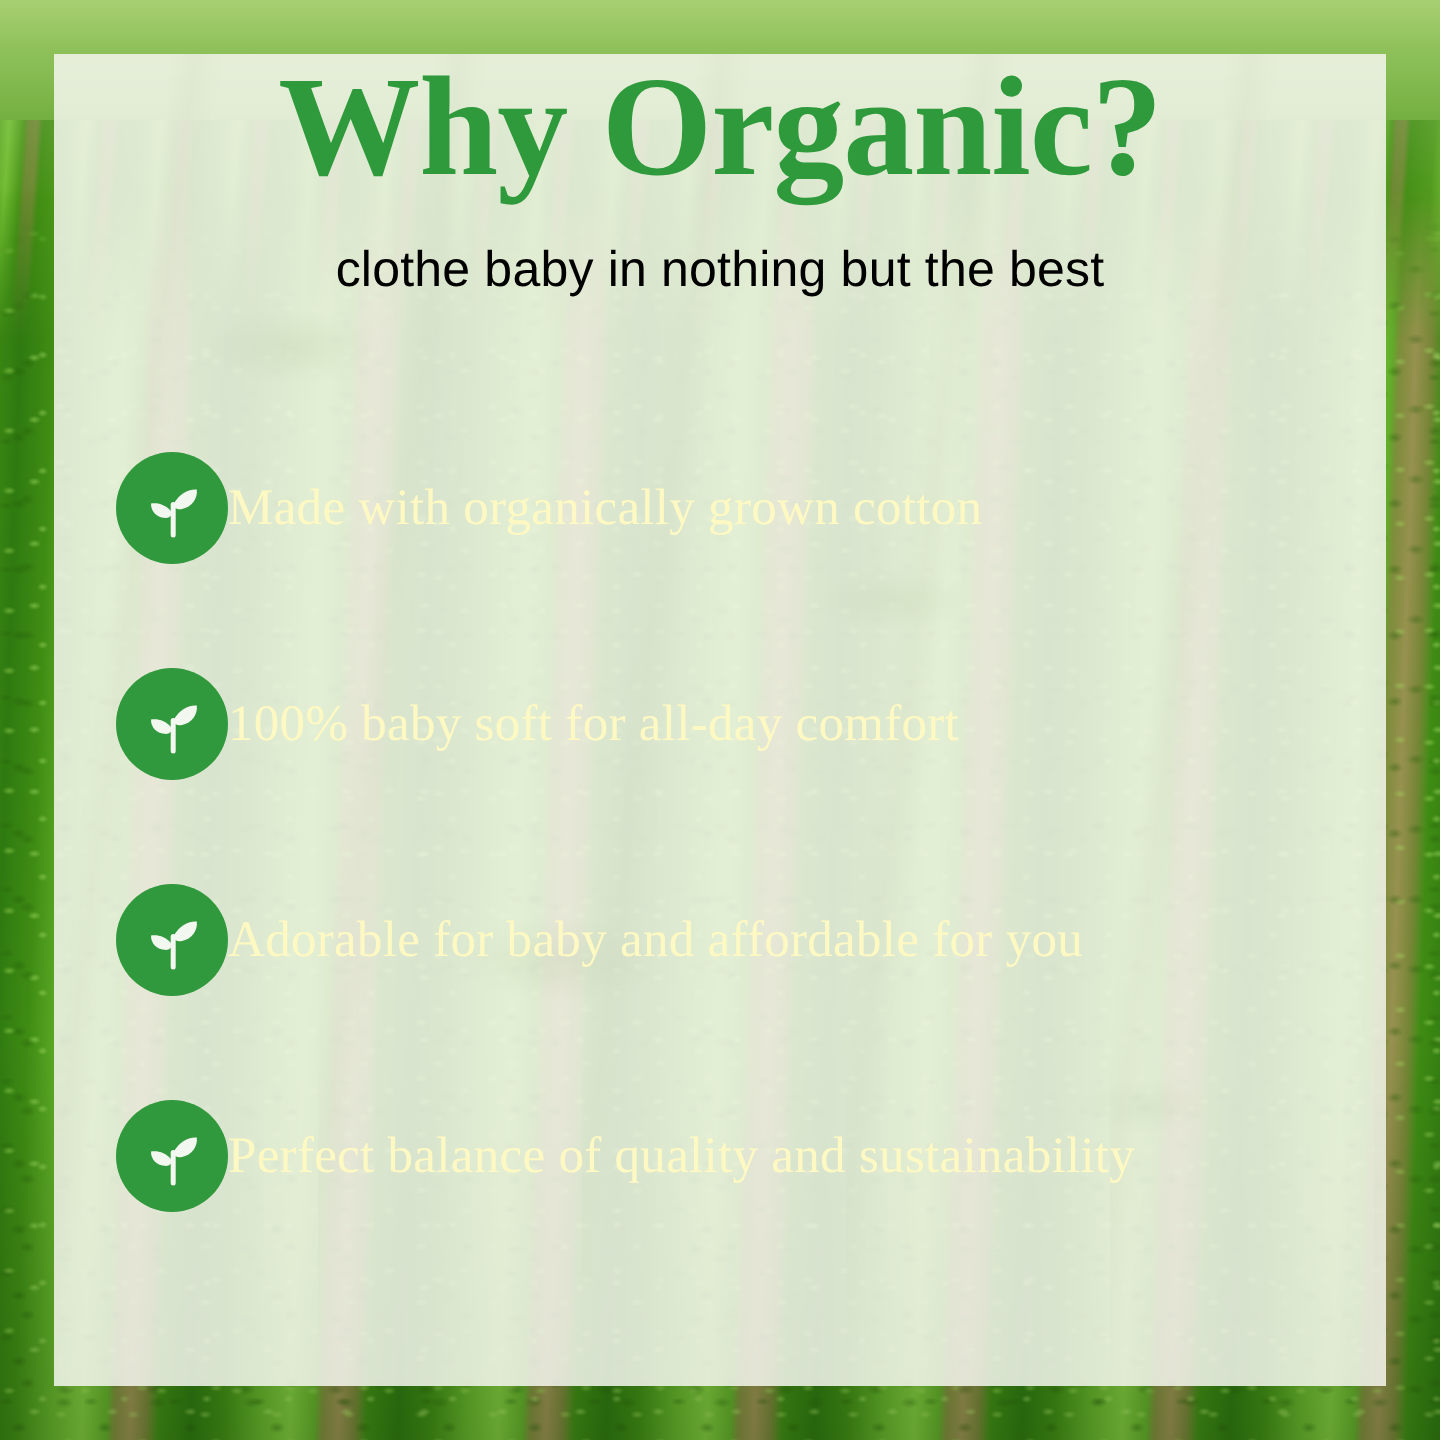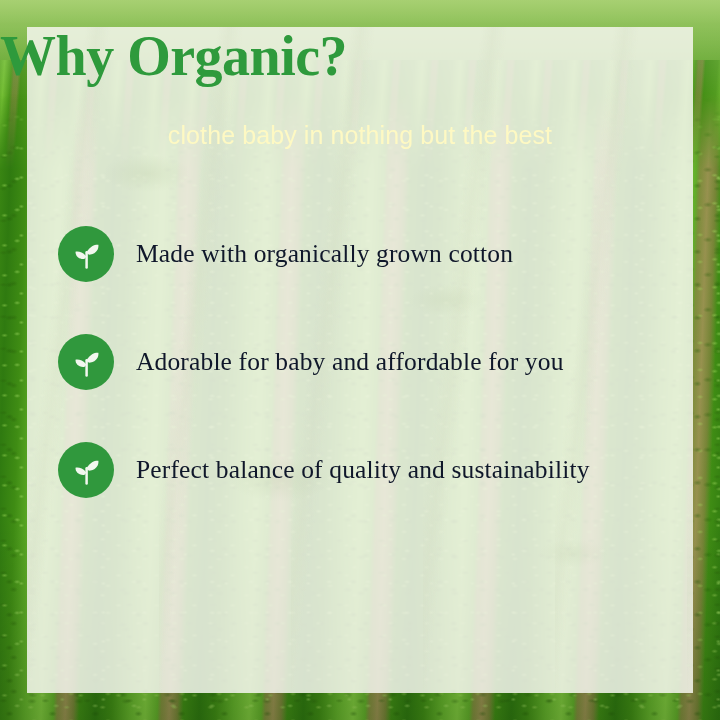--- a/index.html
+++ b/index.html
@@ -136,38 +136,39 @@
   .content {
     position: absolute;
     inset: 0;
     padding: 0;
   }
 
   .title {
     position: absolute;
     left: 0; right: 0;
     top: 28px;
+    text-align: center;
     font-family: "Liberation Serif", serif;
     font-weight: 700;
-    font-size: 56px;
+    font-size: 71px;
     line-height: 1.02;
     letter-spacing: -0.5px;
     color: #2E9A3C;
   }
 
   .subtitle {
     position: absolute;
     left: 0; right: 0;
     top: 121px;
     text-align: center;
     font-family: "Liberation Sans", sans-serif;
     font-weight: 400;
     font-size: 25px;
     letter-spacing: 0.1px;
-    color: #fef9c3;
+    color: #000000;
   }
 
   .features {
     position: absolute;
     left: 58px;
     top: 200px;
     right: 30px;
   }
 
   .feature-row {
@@ -182,26 +183,25 @@
     height: 56px;
     border-radius: 50%;
     background: #30983D;
     display: flex;
     align-items: center;
     justify-content: center;
   }
   .icon-badge svg { display: block; }
 
   .feature-text {
-    margin-left: 22px;
     font-family: "Liberation Serif", serif;
     font-weight: 400;
     font-size: 25.5px;
     letter-spacing: 0.15px;
-    color: #0f172a;
+    color: #fef9c3;
     white-space: nowrap;
   }
 </style>
 </head>
 <body>
 
 <div id="poster">
 
   <div class="bg">
     <div class="bg-field"></div>
@@ -227,20 +227,30 @@
         <span class="icon-badge">
           <svg width="36" height="36" viewBox="0 0 36 36" aria-hidden="true">
             <path d="M18.6 31.5 V16.2" stroke="#F2F7EF" stroke-width="2.5" stroke-linecap="round" fill="none"></path>
             <path d="M18.4 16.6 C22.2 9.6 27.6 8.4 30.4 8.8 C30.9 13.0 28.3 17.6 22.6 18.6 C20.6 18.9 19.2 18.0 18.4 16.6 Z" fill="#F2F7EF"></path>
             <path d="M18.2 20.4 C14.9 15.9 10.1 15.2 7.5 15.8 C7.4 19.4 10.0 23.0 15.1 23.0 C16.7 23.0 17.7 21.9 18.2 20.4 Z" fill="#F2F7EF"></path>
           </svg>
         </span>
         <span class="feature-text">Made with organically grown cotton</span>
       </div>
 
+      <div class="feature-row">
+        <span class="icon-badge">
+          <svg width="36" height="36" viewBox="0 0 36 36" aria-hidden="true">
+            <path d="M18.6 31.5 V16.2" stroke="#F2F7EF" stroke-width="2.5" stroke-linecap="round" fill="none"></path>
+            <path d="M18.4 16.6 C22.2 9.6 27.6 8.4 30.4 8.8 C30.9 13.0 28.3 17.6 22.6 18.6 C20.6 18.9 19.2 18.0 18.4 16.6 Z" fill="#F2F7EF"></path>
+            <path d="M18.2 20.4 C14.9 15.9 10.1 15.2 7.5 15.8 C7.4 19.4 10.0 23.0 15.1 23.0 C16.7 23.0 17.7 21.9 18.2 20.4 Z" fill="#F2F7EF"></path>
+          </svg>
+        </span>
+        <span class="feature-text">100% baby soft for all-day comfort</span>
+      </div>
 
       <div class="feature-row">
         <span class="icon-badge">
           <svg width="36" height="36" viewBox="0 0 36 36" aria-hidden="true">
             <path d="M18.6 31.5 V16.2" stroke="#F2F7EF" stroke-width="2.5" stroke-linecap="round" fill="none"></path>
             <path d="M18.4 16.6 C22.2 9.6 27.6 8.4 30.4 8.8 C30.9 13.0 28.3 17.6 22.6 18.6 C20.6 18.9 19.2 18.0 18.4 16.6 Z" fill="#F2F7EF"></path>
             <path d="M18.2 20.4 C14.9 15.9 10.1 15.2 7.5 15.8 C7.4 19.4 10.0 23.0 15.1 23.0 C16.7 23.0 17.7 21.9 18.2 20.4 Z" fill="#F2F7EF"></path>
           </svg>
         </span>
         <span class="feature-text">Adorable for baby and affordable for you</span>

